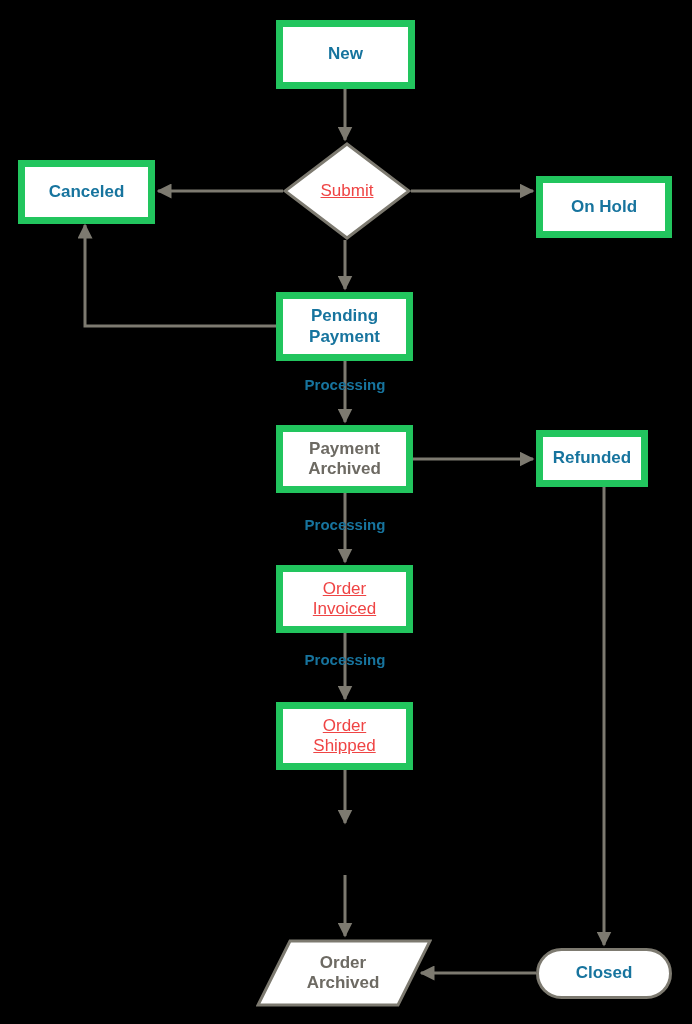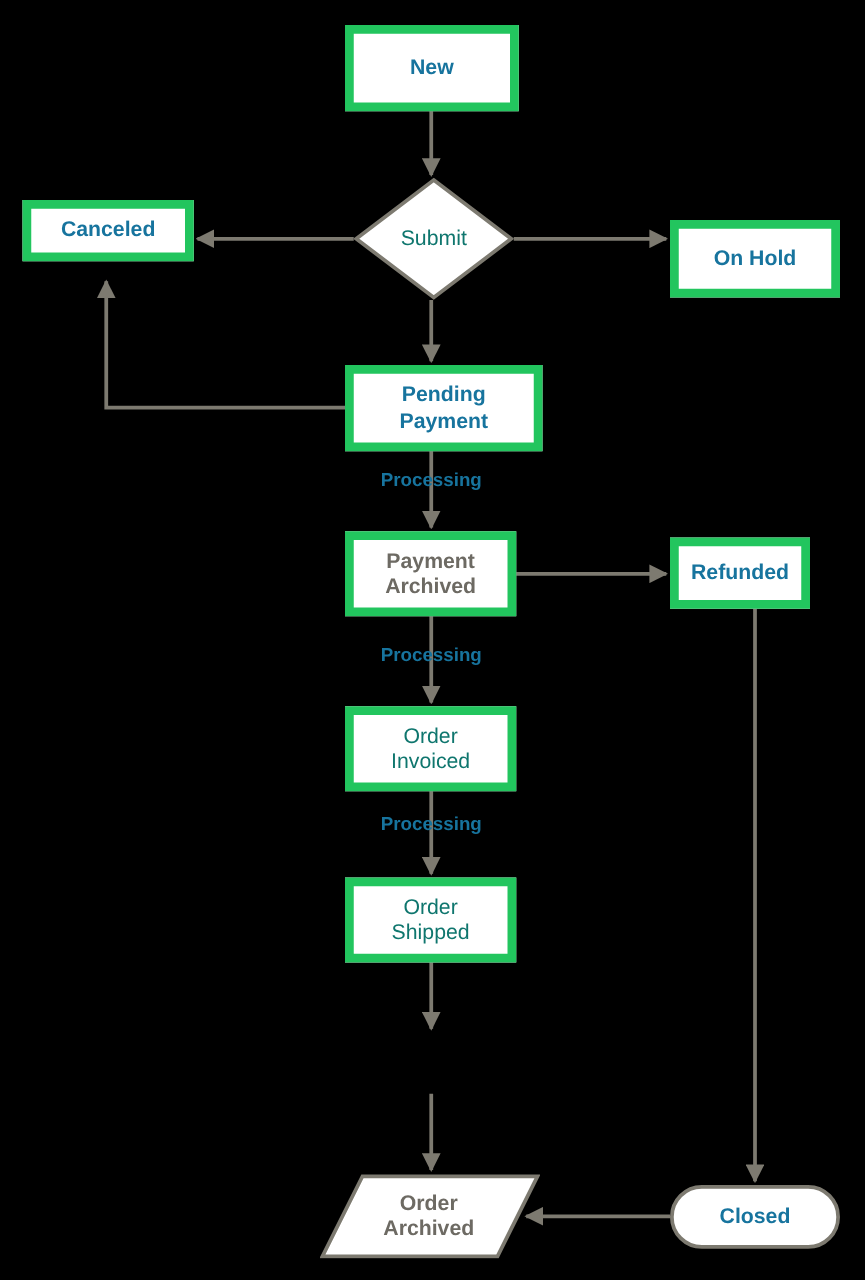--- a/index.html
+++ b/index.html
@@ -57,21 +57,21 @@
     left: 0; top: 0;
     width: 100%; height: 100%;
   }
   .node .label {
     position: relative;
     z-index: 2;
     padding: 0 4px;
   }
   .blue    { color: #17749e; font-weight: bold; }
   .gray-b  { color: #6d6a63; font-weight: bold; }
-  .gray-r  { color: #0f766e; font-weight: normal; }
+  .gray-r  { color: #ef4444; font-weight: normal; text-decoration: underline; }
   .fs17 { font-size: 17px; }
   .edge-label {
     position: absolute;
     z-index: 4;
     color: #17749e;
     font-weight: bold;
     font-size: 15px;
     text-align: left;
     white-space: nowrap;
     transform: translateX(-50%);
@@ -146,29 +146,29 @@
     <span class="label blue fs17">New</span>
   </div>
 
   <div class="node diamond-wrap" style="left:283px; top:142px; width:128px; height:98px;">
     <svg class="diamond-shape" viewBox="0 0 128 98" preserveAspectRatio="none">
       <polygon points="64,2 126,49 64,96 2,49" fill="#ffffff" stroke="#7d7a70" stroke-width="3"></polygon>
     </svg>
     <span class="label gray-r fs17">Submit</span>
   </div>
 
-  <div class="node rect" style="left:18px; top:160px; width:137px; height:49px;">
+  <div class="node rect" style="left:18px; top:160px; width:137px; height:64px;">
     <span class="label blue fs17">Canceled</span>
   </div>
 
   <div class="node rect" style="left:536px; top:176px; width:136px; height:62px;">
     <span class="label blue fs17">On Hold</span>
   </div>
 
-  <div class="node rect" style="left:276px; top:292px; width:158px; height:69px;">
+  <div class="node rect" style="left:276px; top:292px; width:137px; height:69px;">
     <span class="label blue fs17">
       <span>Pending</span><br>
       <span>Payment</span>
     </span>
   </div>
 
   <div class="node rect" style="left:276px; top:425px; width:137px; height:68px;">
     <span class="label gray-b fs17">
       <span>Payment</span><br>
       <span>Archived</span>

